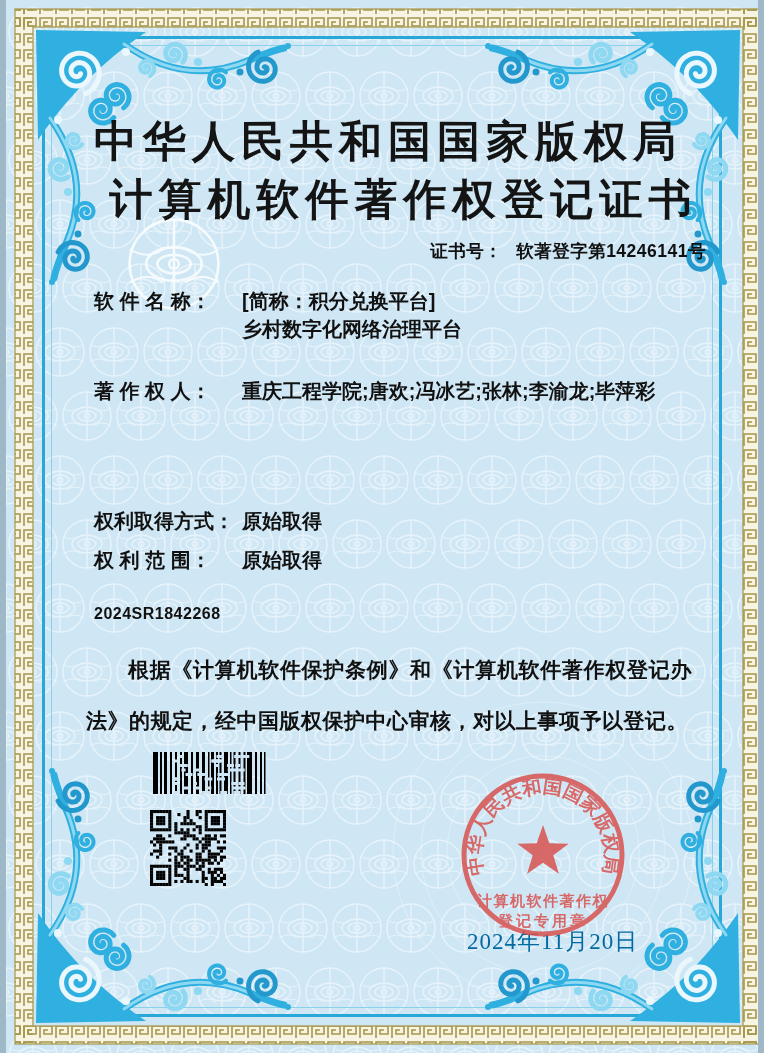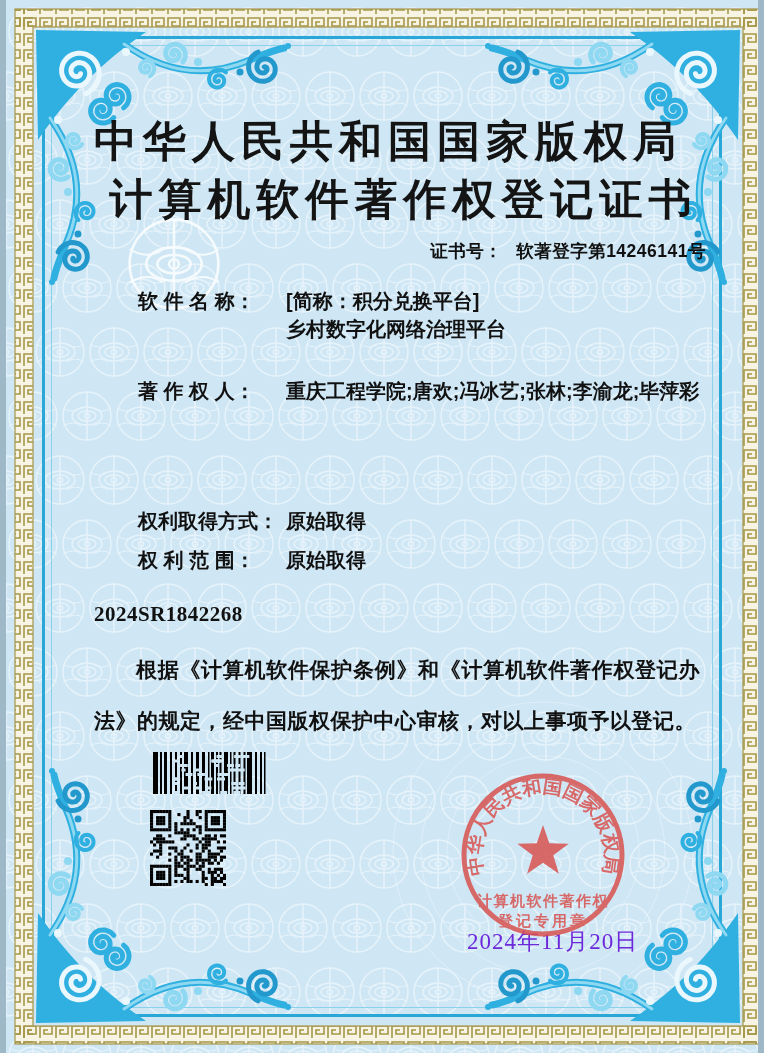--- a/index.html
+++ b/index.html
@@ -18,32 +18,32 @@
   .title{position:absolute;left:0;right:0;text-align:center;
     font-family:"Liberation Serif","DejaVu Serif",serif;
     font-weight:900;font-size:43px;letter-spacing:6px;white-space:nowrap;color:#141414;}
   .t1{top:113px;}
   .t2{top:171px;padding-left:31px;}
   .certno{position:absolute;top:239px;right:64px;font-size:17.5px;font-weight:bold;
     letter-spacing:.5px;white-space:nowrap;text-align:right;}
   .certno .gap{display:inline-block;width:14px;}
   .row{position:absolute;left:88px;display:flex;align-items:flex-start;
     font-size:20px;font-weight:bold;line-height:28px;white-space:nowrap;}
-  .lbl{width:148px;flex:none;margin-left:44px;}
+  .lbl{width:148px;flex:none;}
   .val{}
   .r1{top:287px;} .r2{top:377px;} .r3{top:507px;} .r4{top:546px;justify-content:space-between;} .r5{top:600px;}
-  .num{font-family:Liberation Serif, serif;font-size:21px;letter-spacing:.5px;}
-  .statement{position:absolute;left:88px;top:644px;width:606px;
+  .num{font-family:Liberation Sans, sans-serif;font-size:16px;letter-spacing:.5px;}
+  .statement{position:absolute;left:80px;top:644px;width:606px;
     font-size:21px;font-weight:bold;line-height:51px;text-indent:2em;
     letter-spacing:.5px;text-align:justify;}
   .barcode{position:absolute;left:147px;top:752px;}
   .qr{position:absolute;left:144px;top:810px;}
   .seal{position:absolute;left:452px;top:770px;z-index:4;pointer-events:none;}
   .date{position:absolute;left:461px;top:926px;font-size:23px;letter-spacing:1px;
-    font-family:"Liberation Serif","DejaVu Serif",serif;color:#6d28d9;z-index:3;white-space:nowrap;}
+    font-family:"Liberation Serif","DejaVu Serif",serif;color:#0369a1;z-index:3;white-space:nowrap;}
 </style>
 </head>
 <body>
 
 <div class="page">
 
   <svg class="layer z0" viewBox="0 0 764 1053">
     <defs>
       <g id="emb" stroke="#ffffff" fill="none" stroke-width="1.4">
         <circle cx="0" cy="0" r="24"></circle>

